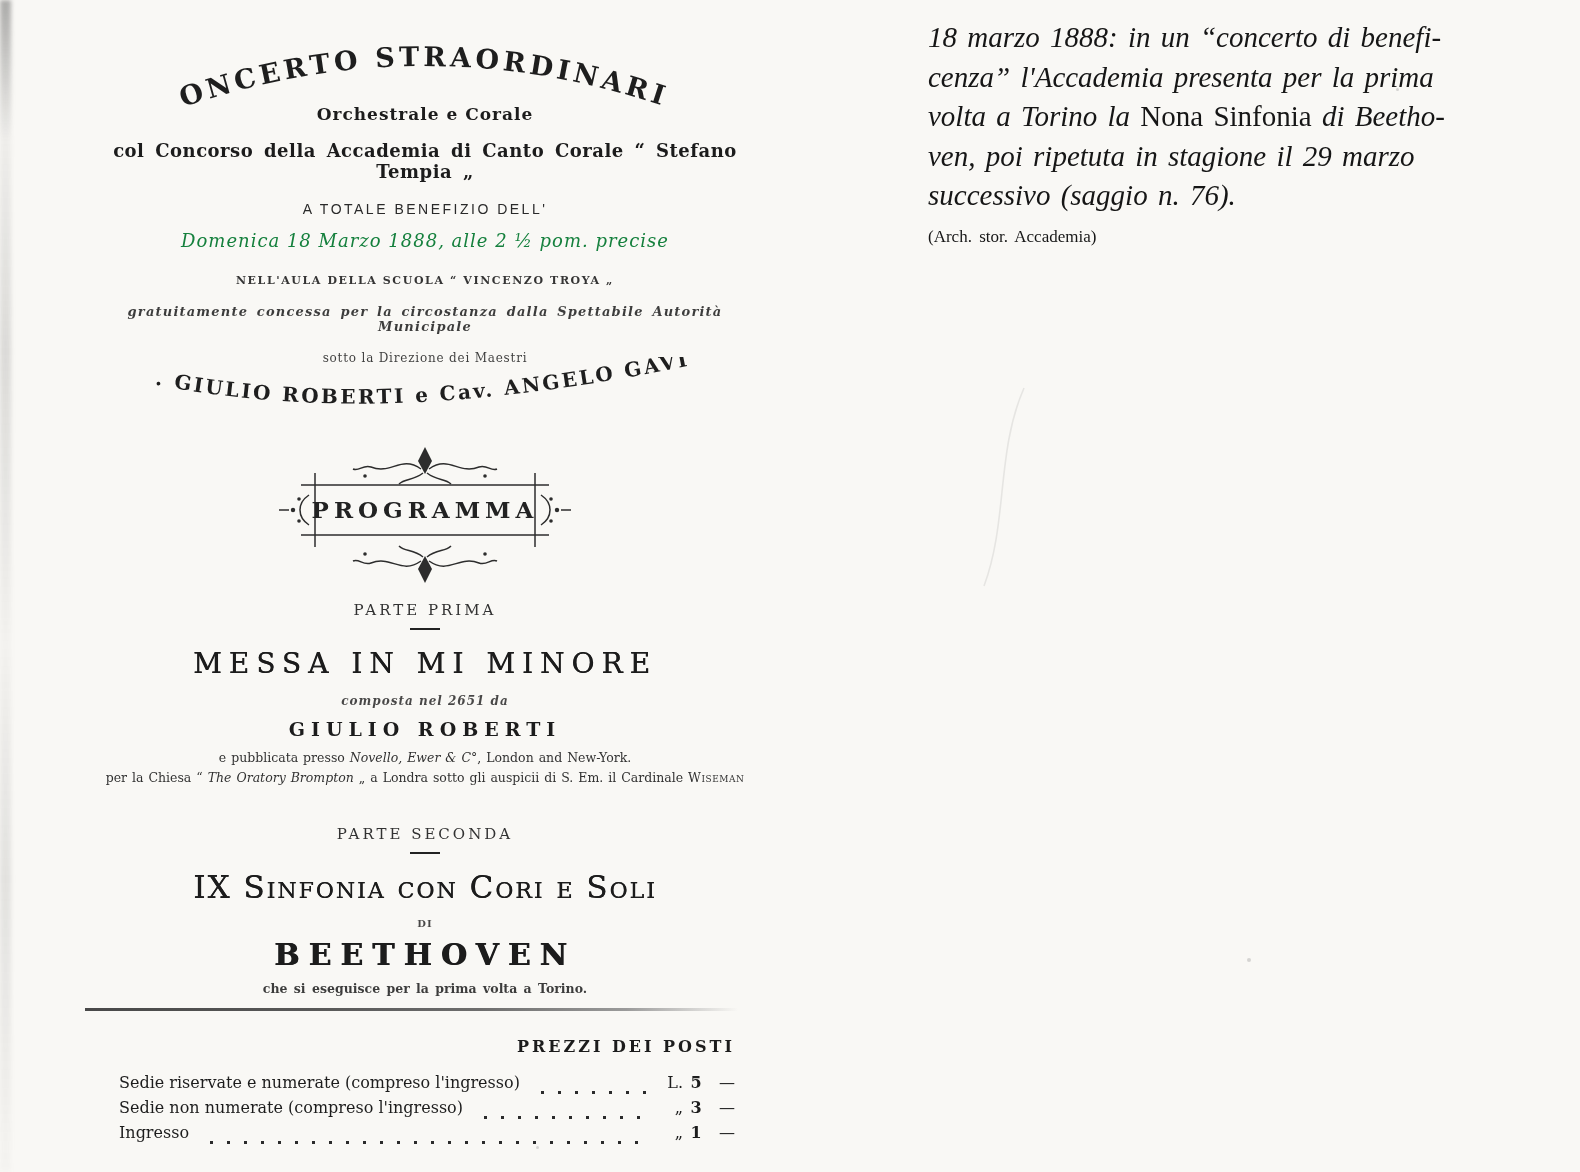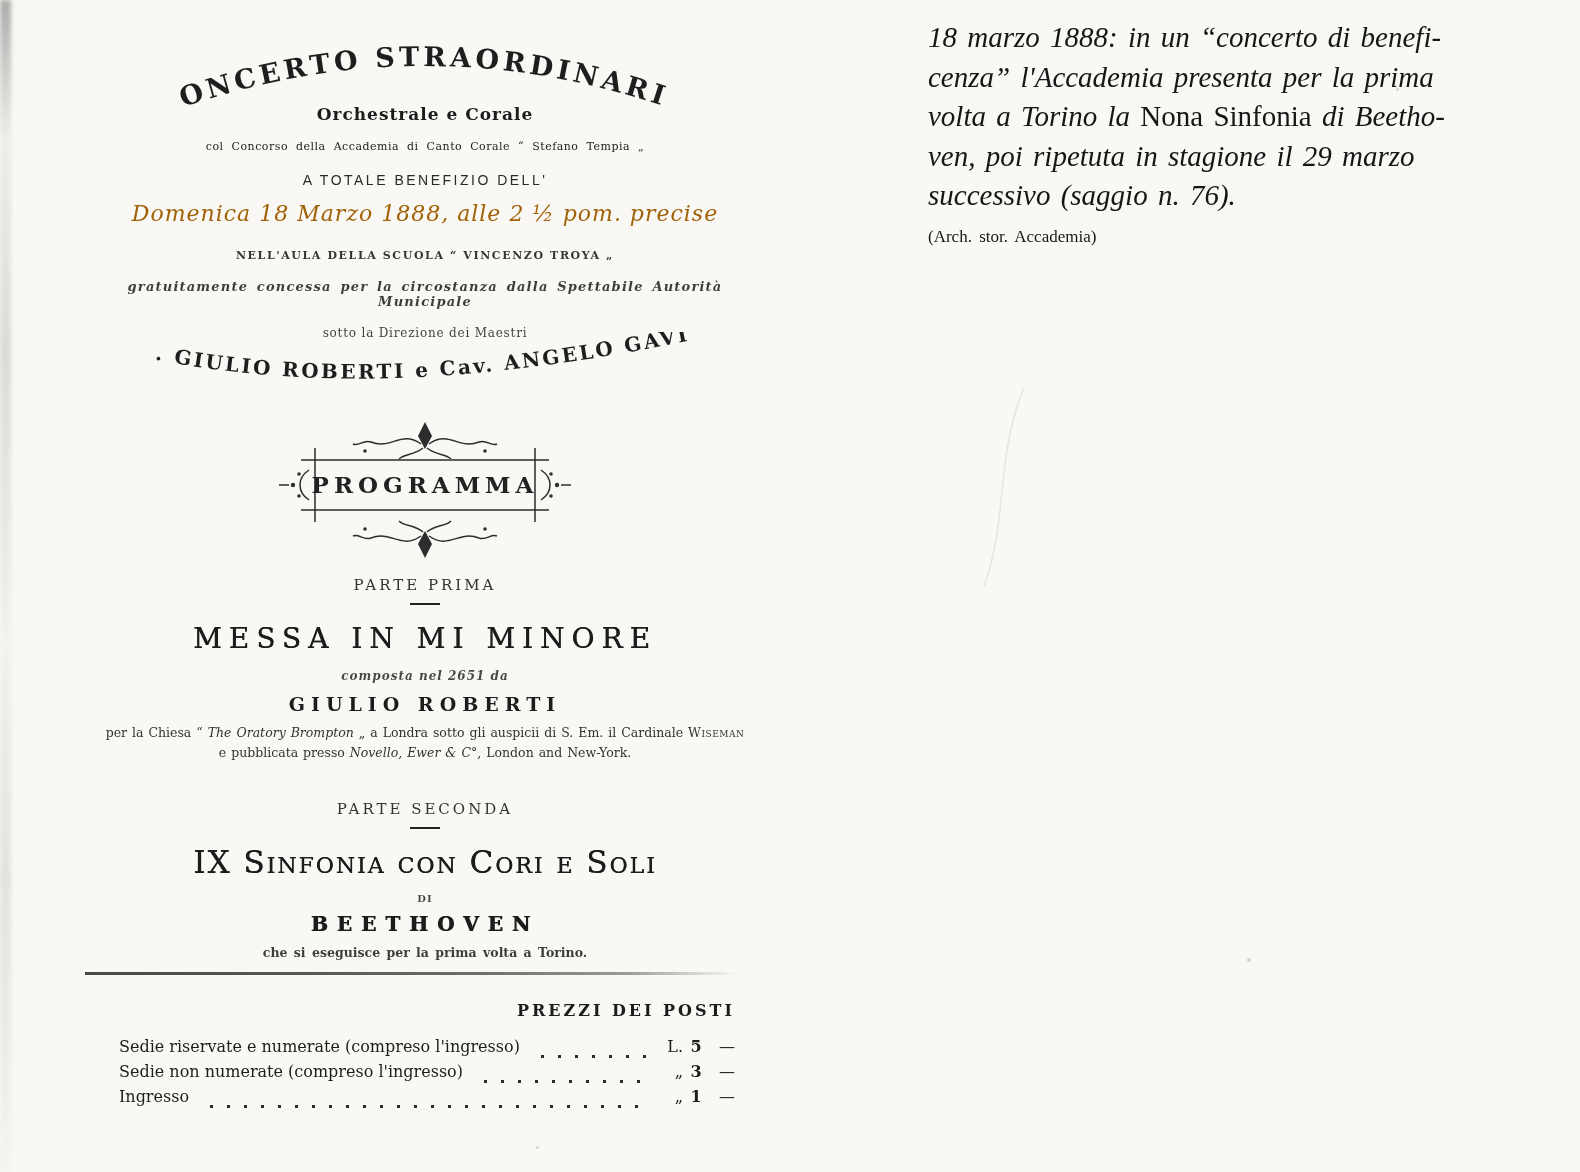--- a/index.html
+++ b/index.html
@@ -16,26 +16,26 @@
       rgba(120,120,120,.03));
     filter:blur(2px);}
   .speck{position:absolute;border-radius:50%;background:#555;opacity:.22;}
   .scratch{position:absolute;left:962px;top:382px;opacity:.14;}
   
   .program{position:absolute;left:85px;top:16px;width:680px;text-align:center;}
   .arch-svg{display:block;margin:0 auto;}
   .arch-text{font-family:"DejaVu Serif",serif;font-weight:bold;font-size:27px;
     letter-spacing:4px;fill:#1e1e1e;}
   .subtitle{font-weight:bold;font-size:17px;letter-spacing:1px;margin-top:-12px;}
-  .concourse{font-weight:normal;font-size:11px;letter-spacing:.5px;margin-top:16px;word-spacing:4px;}
+  .concourse{font-weight:bold;font-size:18px;letter-spacing:.5px;margin-top:16px;word-spacing:4px;}
   .benefit{font-family:"Liberation Sans",sans-serif;font-size:14px;letter-spacing:2.5px;
     margin-top:19px;color:#2a2a2a;}
   .main-title{font-size:37px;letter-spacing:2px;margin-top:10px;white-space:nowrap;
     text-shadow:.4px 0 0 currentColor;}
-  .date-line{font-style:italic;font-size:22px;letter-spacing:1px;margin-top:13px;color:#a16207;}
+  .date-line{font-style:italic;font-size:18px;letter-spacing:1px;margin-top:13px;color:#15803d;}
   .venue{font-weight:bold;font-size:11px;letter-spacing:1.6px;margin-top:23px;
     color:#1a1a1a;opacity:.88;filter:blur(.25px);}
   .concession{font-weight:bold;font-style:italic;font-size:13px;letter-spacing:1.2px;
     margin-top:17px;opacity:.85;filter:blur(.2px);word-spacing:3px;}
   .direction{font-size:12px;letter-spacing:.8px;margin-top:17px;opacity:.85;}
   .cond-svg{display:block;margin:-8px auto 0;}
   .cond-text{font-family:"DejaVu Serif",serif;font-weight:bold;font-size:20px;
     letter-spacing:2.5px;fill:#1e1e1e;}
   .ornament-svg{display:block;margin:22px auto 0;}
   .orn-stroke{stroke:#2d2d2d;fill:none;stroke-width:1.5;}
@@ -50,21 +50,21 @@
   .composed{font-weight:bold;font-style:italic;font-size:12px;letter-spacing:1px;
     margin-top:14px;opacity:.8;filter:blur(.2px);}
   .composer1{font-weight:bold;font-size:19px;letter-spacing:6px;margin-top:10px;}
   .note{font-size:12.5px;margin-top:10px;color:#222;opacity:.92;word-spacing:1px;}
   .note .it{font-style:italic;}
   .note .sc{font-variant:small-caps;letter-spacing:.5px;}
   .note + .note{margin-top:5px;}
   .work-title2{font-variant:small-caps;font-size:31px;letter-spacing:2px;margin-top:15px;
     white-space:nowrap;text-shadow:.3px 0 0 currentColor;}
   .di-label{font-weight:bold;font-size:10px;letter-spacing:1px;margin-top:13px;opacity:.8;}
-  .composer2{font-weight:bold;font-size:20px;letter-spacing:9px;margin-top:8px;
+  .composer2{font-weight:bold;font-size:30px;letter-spacing:9px;margin-top:8px;
     text-shadow:.6px 0 0 currentColor;}
   .premiere-note{font-weight:bold;font-size:12.5px;margin-top:9px;opacity:.85;word-spacing:2px;}
   .big-rule{height:2.5px;border:0;margin:12px 20px 0 0;
     background:linear-gradient(90deg,#2a2a2a 0%,#3c3c3c 35%,#555 60%,#8a8a8a 82%,rgba(120,120,120,0) 99%);
     opacity:.85;}
   
   .prices{margin:26px 0 0 34px;width:616px;text-align:left;}
   .prices-heading{font-weight:bold;font-size:16px;letter-spacing:3px;text-align:right;
     margin-bottom:14px;}
   .price-row{display:flex;align-items:baseline;font-size:16px;line-height:25px;color:#1d1d1d;}
@@ -143,22 +143,22 @@
       <circle class="orn-fill" cx="276" cy="76" r="1.8"></circle>
     <line class="orn-stroke" x1="286" y1="65" x2="296" y2="65"></line>
     <text class="programma-text" x="150" y="73" text-anchor="middle">PROGRAMMA</text>
   </svg>
 
   <div class="part-heading">PARTE PRIMA</div>
   <hr class="part-dash">
   <div class="work-title"><span>MESSA IN </span><span class="it">MI</span><span> MINORE</span></div>
   <div class="composed">composta nel 2651 da</div>
   <div class="composer1">GIULIO ROBERTI</div>
+  <div class="note"><span>e pubblicata presso </span><span class="it">Novello, Ewer &amp; C°</span><span>, London and New-York.</span></div>
   <div class="note"><span>per la Chiesa “ </span><span class="it">The Oratory Brompton</span><span> „ a Londra sotto gli auspicii di S. Em. il Cardinale </span><span class="sc">Wiseman</span></div>
-  <div class="note"><span>e pubblicata presso </span><span class="it">Novello, Ewer &amp; C°</span><span>, London and New-York.</span></div>
 
   <div class="part-heading" style="margin-top:40px;">PARTE SECONDA</div>
   <hr class="part-dash">
   <div class="work-title2">IX Sinfonia con Cori e Soli</div>
   <div class="di-label">DI</div>
   <div class="composer2">BEETHOVEN</div>
   <div class="premiere-note">che si eseguisce per la prima volta a Torino.</div>
   <hr class="big-rule">
 
   <div class="prices">

